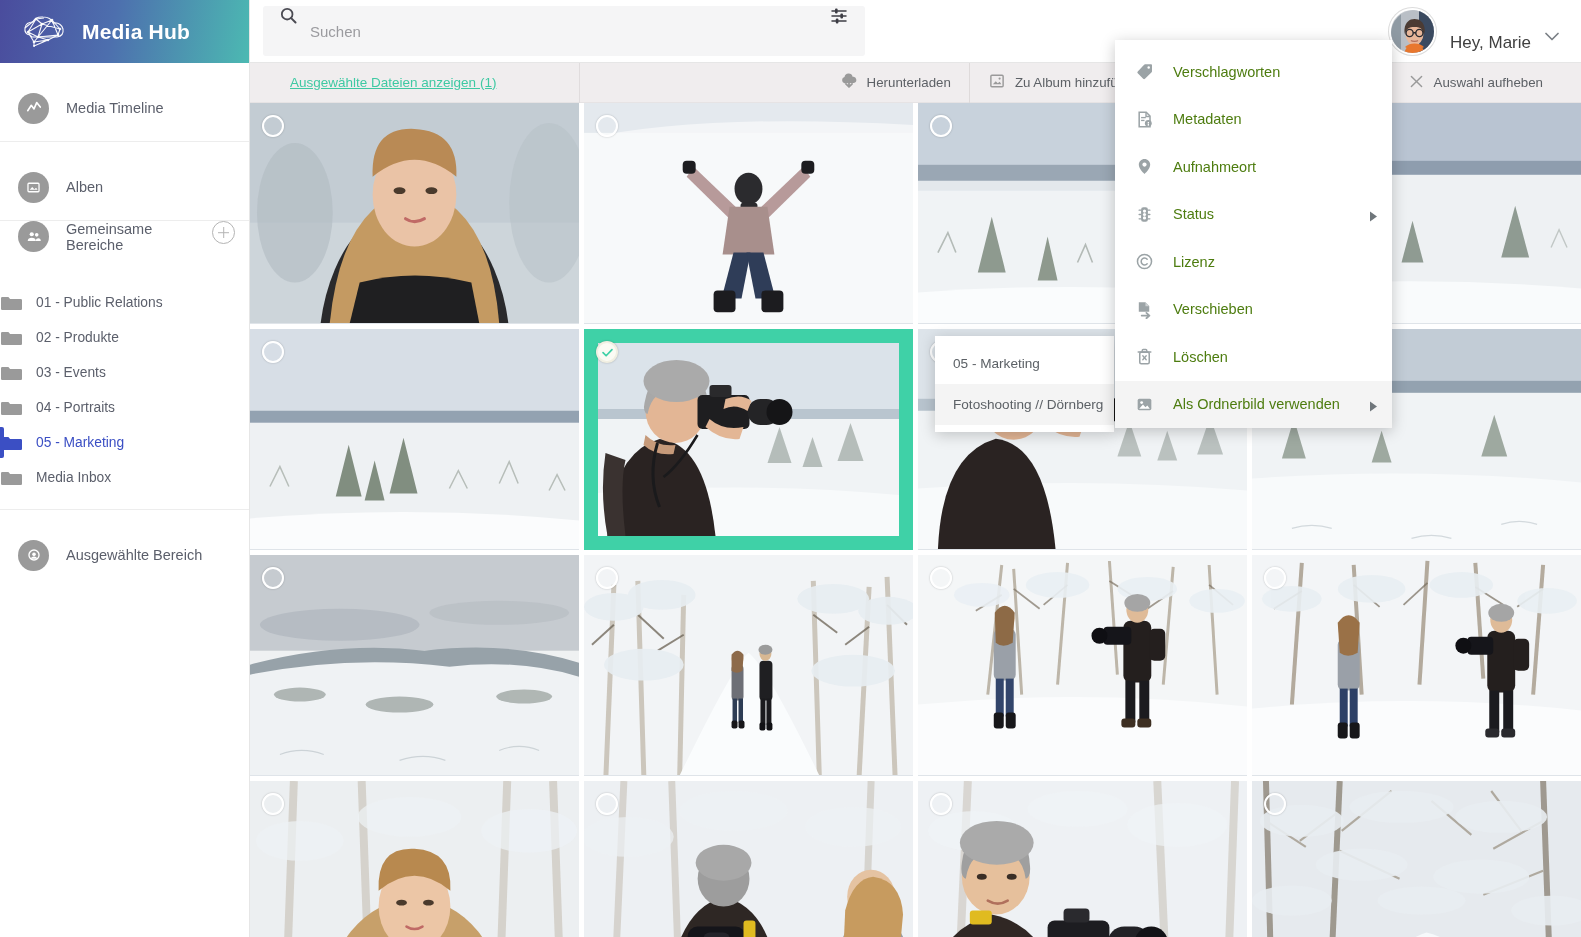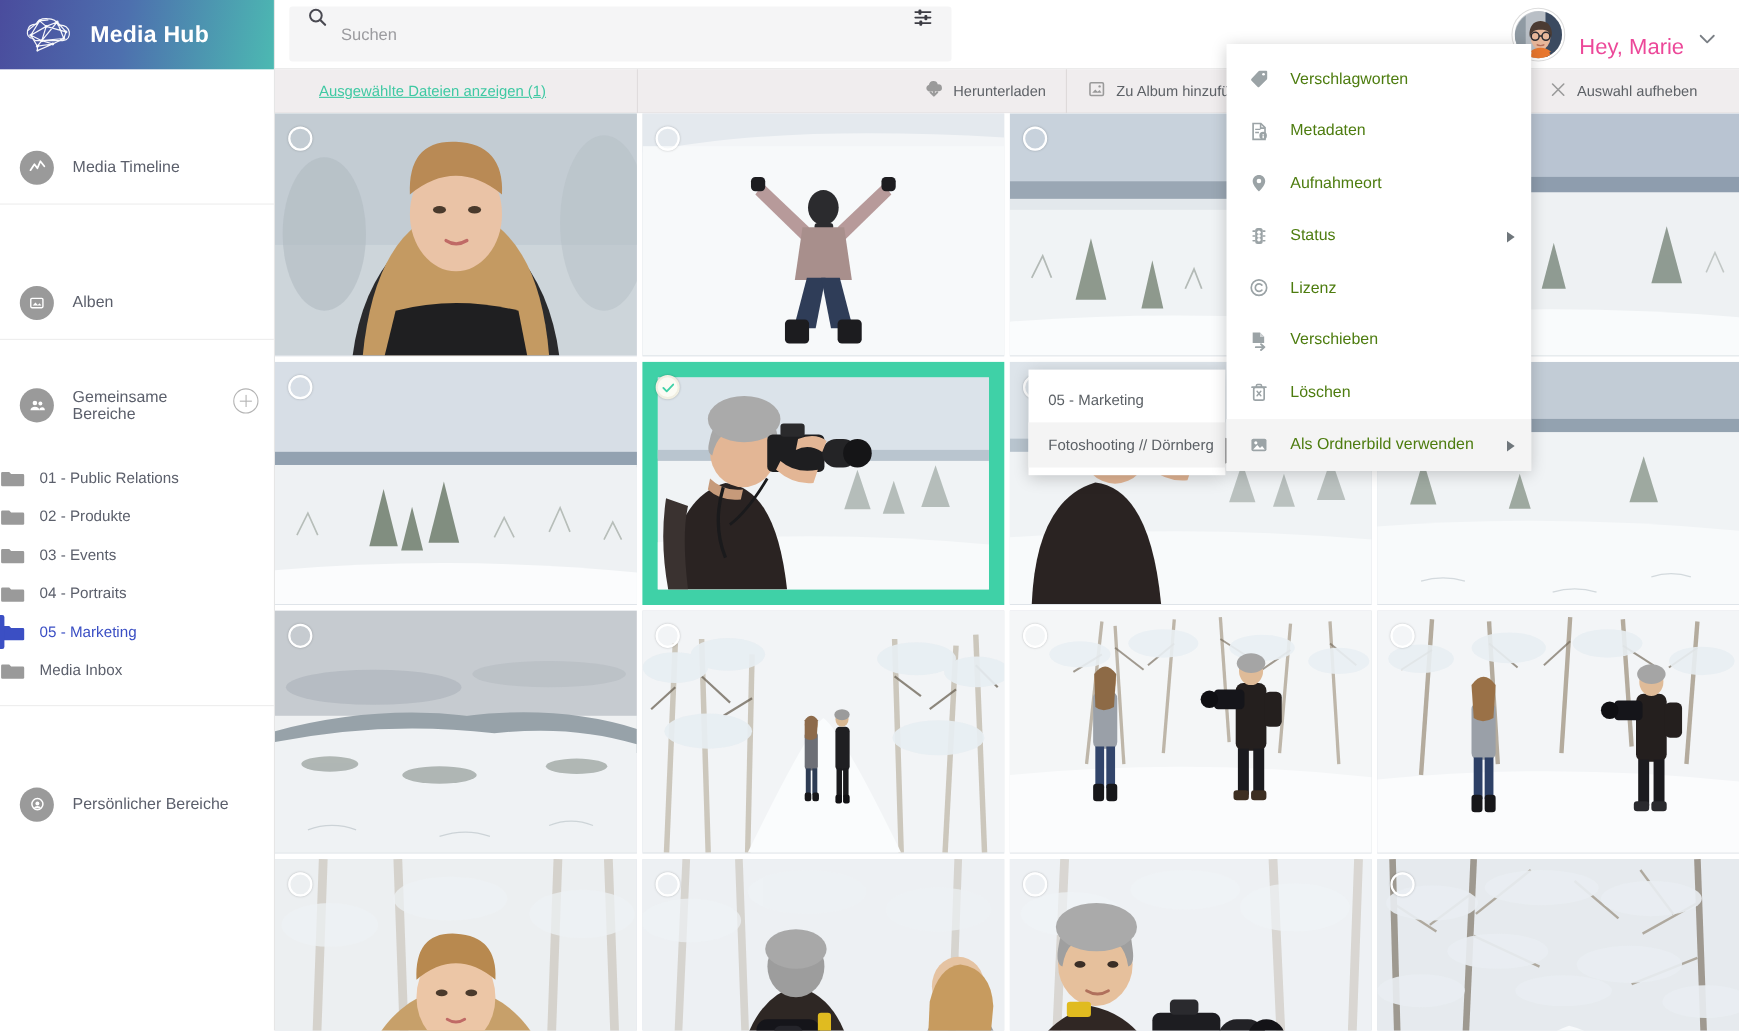--- a/index.html
+++ b/index.html
@@ -7,21 +7,21 @@
     width: 1581px; height: 937px;
     font-family: "Liberation Sans", sans-serif;
     background: #ffffff; overflow: hidden;
   }
   .app { position: relative; width: 1581px; height: 937px; display: flex; }
 
   
   .sidebar {
     width: 250px; height: 937px; flex: 0 0 250px;
     background: #ffffff; border-right: 1px solid #e6e6e6;
-    display: flex; flex-direction: column; gap: 44px;
+    display: flex; flex-direction: column;
   }
   .brand {
     height: 63px; flex: 0 0 63px;
     background: linear-gradient(100deg, #4a4c9d 0%, #4d6fae 45%, #4cb9b2 100%);
     display: flex; align-items: center; padding-left: 22px; gap: 16px;
   }
   .brand-logo { width: 44px; height: 34px; flex: 0 0 44px; }
   .brand-title {
     color: #ffffff; font-size: 21px; font-weight: 700; letter-spacing: .2px;
   }
@@ -76,21 +76,21 @@
     font-size: 15px; color: #7c7c82; font-family: "Liberation Sans", sans-serif;
   }
   .search-input::placeholder { color: #9b9b9f; }
   .user-area {
     margin-left: auto; display: flex; align-items: center; gap: 14px; padding-right: 22px;
   }
   .avatar {
     width: 47px; height: 47px; border-radius: 50%; overflow: hidden;
     border: 2px solid #ffffff; box-shadow: 0 0 0 1px #dcdcdc; position: relative; background:#c9cdd2;
   }
-  .user-name { font-size: 20px; color: #ec4899; margin-top: 24px; }
+  .user-name { font-size: 17px; color: #404040; margin-top: 24px; }
   .chev { width: 14px; height: 9px; }
 
   
   .actionbar {
     height: 40px; flex: 0 0 40px; background: #f0edee;
     display: flex; align-items: center; position: relative;
     border-bottom: 1px solid #e6e3e4;
   }
   .selected-link {
     width: 330px; flex: 0 0 330px; padding-left: 40px;
@@ -262,21 +262,21 @@
 
     <div class="nav-group" style="border-bottom:none;">
       <div class="nav-row">
         <span class="nav-icon">
           <svg viewBox="0 0 20 20" width="18" height="18">
               <circle cx="10" cy="10" r="5.6" fill="none" stroke="#fff" stroke-width="1.5"></circle>
               <circle cx="10" cy="9.3" r="2" fill="#fff"></circle>
               <path d="M6.4 14.2c.6-1.6 2-2.4 3.6-2.4s3 .8 3.6 2.4z" fill="#fff"></path>
             </svg>
         </span>
-        <span class="nav-label">Persönlicher Bereiche</span>
+        <span class="nav-label">Ausgewählte Bereich</span>
       </div>
     </div>
   </aside>
 
   <section class="main">
 
     <div class="topbar">
       <div class="search-wrap">
         <span>
           <svg viewBox="0 0 20 20" width="19" height="19">

